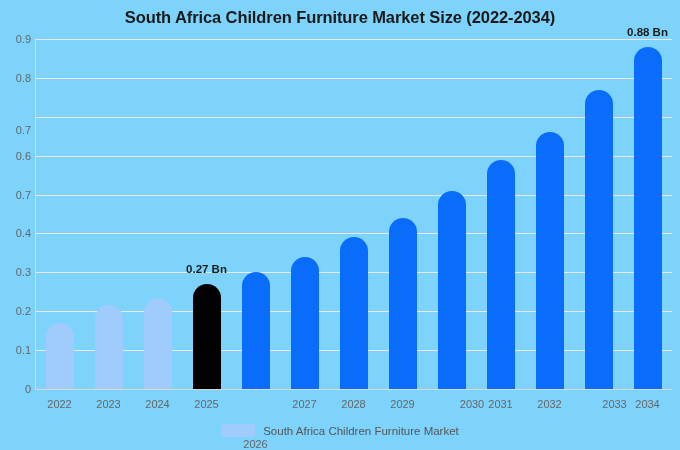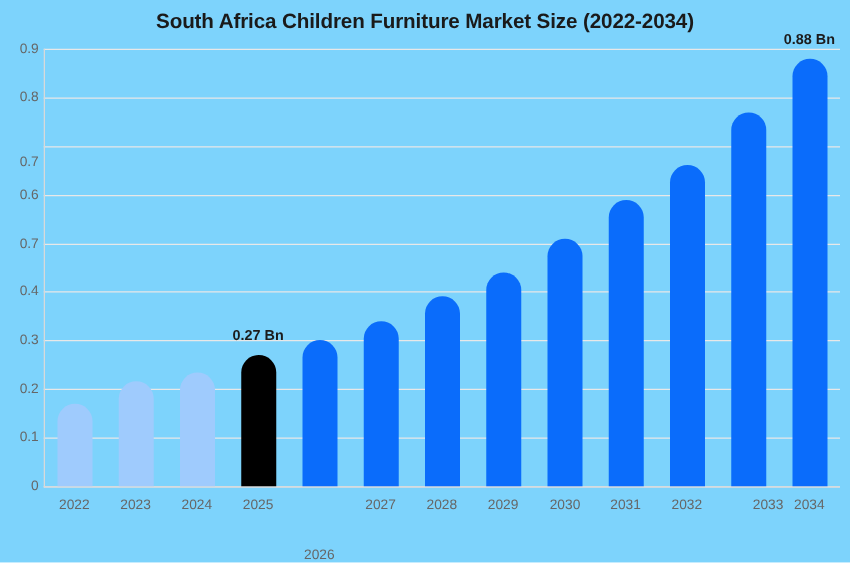--- a/index.html
+++ b/index.html
@@ -172,29 +172,33 @@
       <div class="bar" style="left: 255.5px; width: 28px; height: 132.222px; background: rgb(10, 108, 251);"></div>
       <div class="bar" style="left: 304.5px; width: 28px; height: 151.667px; background: rgb(10, 108, 251);"></div>
       <div class="bar" style="left: 353.5px; width: 28px; height: 171.111px; background: rgb(10, 108, 251);"></div>
       <div class="bar" style="left: 402.5px; width: 28px; height: 198.333px; background: rgb(10, 108, 251);"></div>
       <div class="bar" style="left: 451.5px; width: 28px; height: 229.444px; background: rgb(10, 108, 251);"></div>
       <div class="bar" style="left: 500.5px; width: 28px; height: 256.667px; background: rgb(10, 108, 251);"></div>
       <div class="bar" style="left: 549.5px; width: 28px; height: 299.444px; background: rgb(10, 108, 251);"></div>
       <div class="bar" style="left: 598.5px; width: 28px; height: 342.222px; background: rgb(10, 108, 251);"></div>
     </div>
 
+  <div id="legend">
+    <span id="legend-swatch" style="background: rgb(159, 203, 253);"></span>
+    <span id="legend-label">South Africa Children Furniture Market</span>
+  </div>
 
 <div class="x-tick-label" style="left: 59.5px;">2022</div>
     <div class="x-tick-label" style="left: 108.5px;">2023</div>
     <div class="x-tick-label" style="left: 157.5px;">2024</div>
     <div class="x-tick-label" style="left: 206.5px; text-align: right;">2025</div>
     <div class="bar-value-label" style="left: 206.5px; top: 263px;">0.27 Bn</div>
     <div class="x-tick-label" style="left: 255.5px; margin-top: 40px;">2026</div>
     <div class="x-tick-label" style="left: 304.5px;">2027</div>
     <div class="x-tick-label" style="left: 353.5px;">2028</div>
     <div class="x-tick-label" style="left: 402.5px;">2029</div>
-    <div class="x-tick-label" style="left: 452px;">2030</div>
+    <div class="x-tick-label" style="left: 472px;">2030</div>
     <div class="x-tick-label" style="left: 500.5px;">2031</div>
     <div class="x-tick-label" style="left: 549.5px;">2032</div>
     <div class="x-tick-label" style="left: 598.5px; margin-left: 16px;">2033</div>
     <div class="x-tick-label" style="left: 647.5px;">2034</div>
     <div class="bar-value-label" style="left: 647.5px; top: 25.7778px;">0.88 Bn</div>
   </div>
 
 </body></html>

